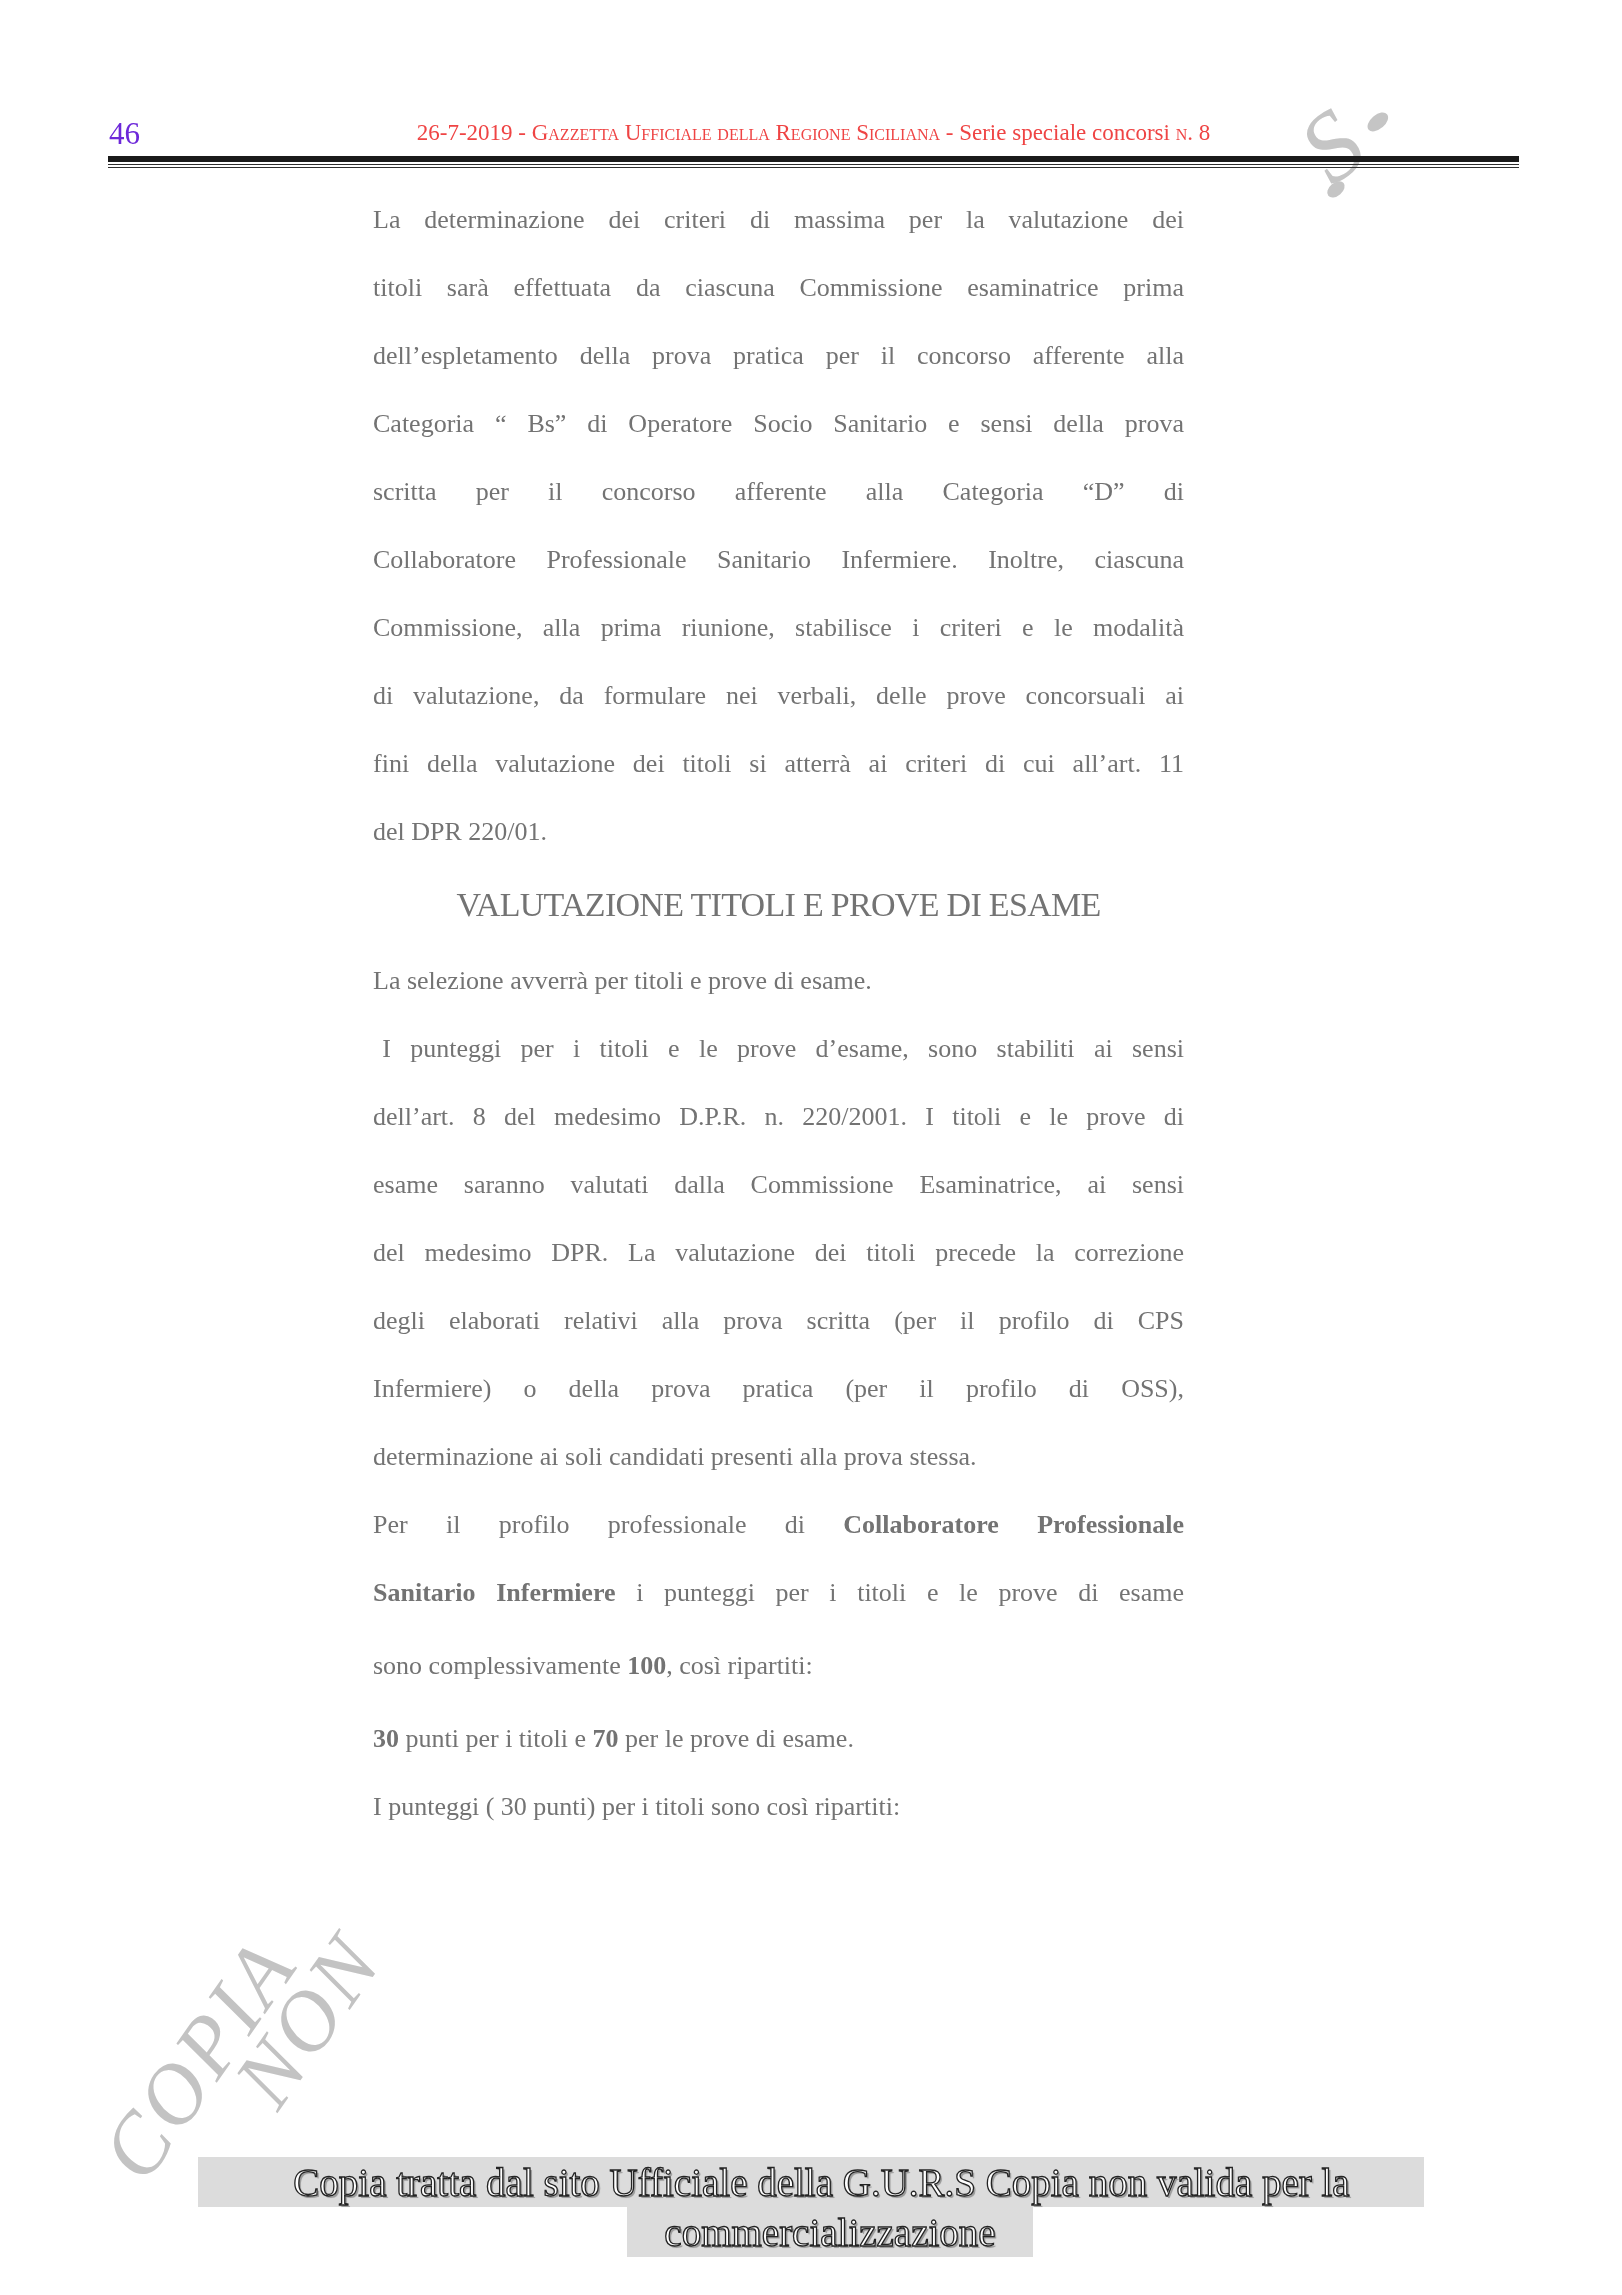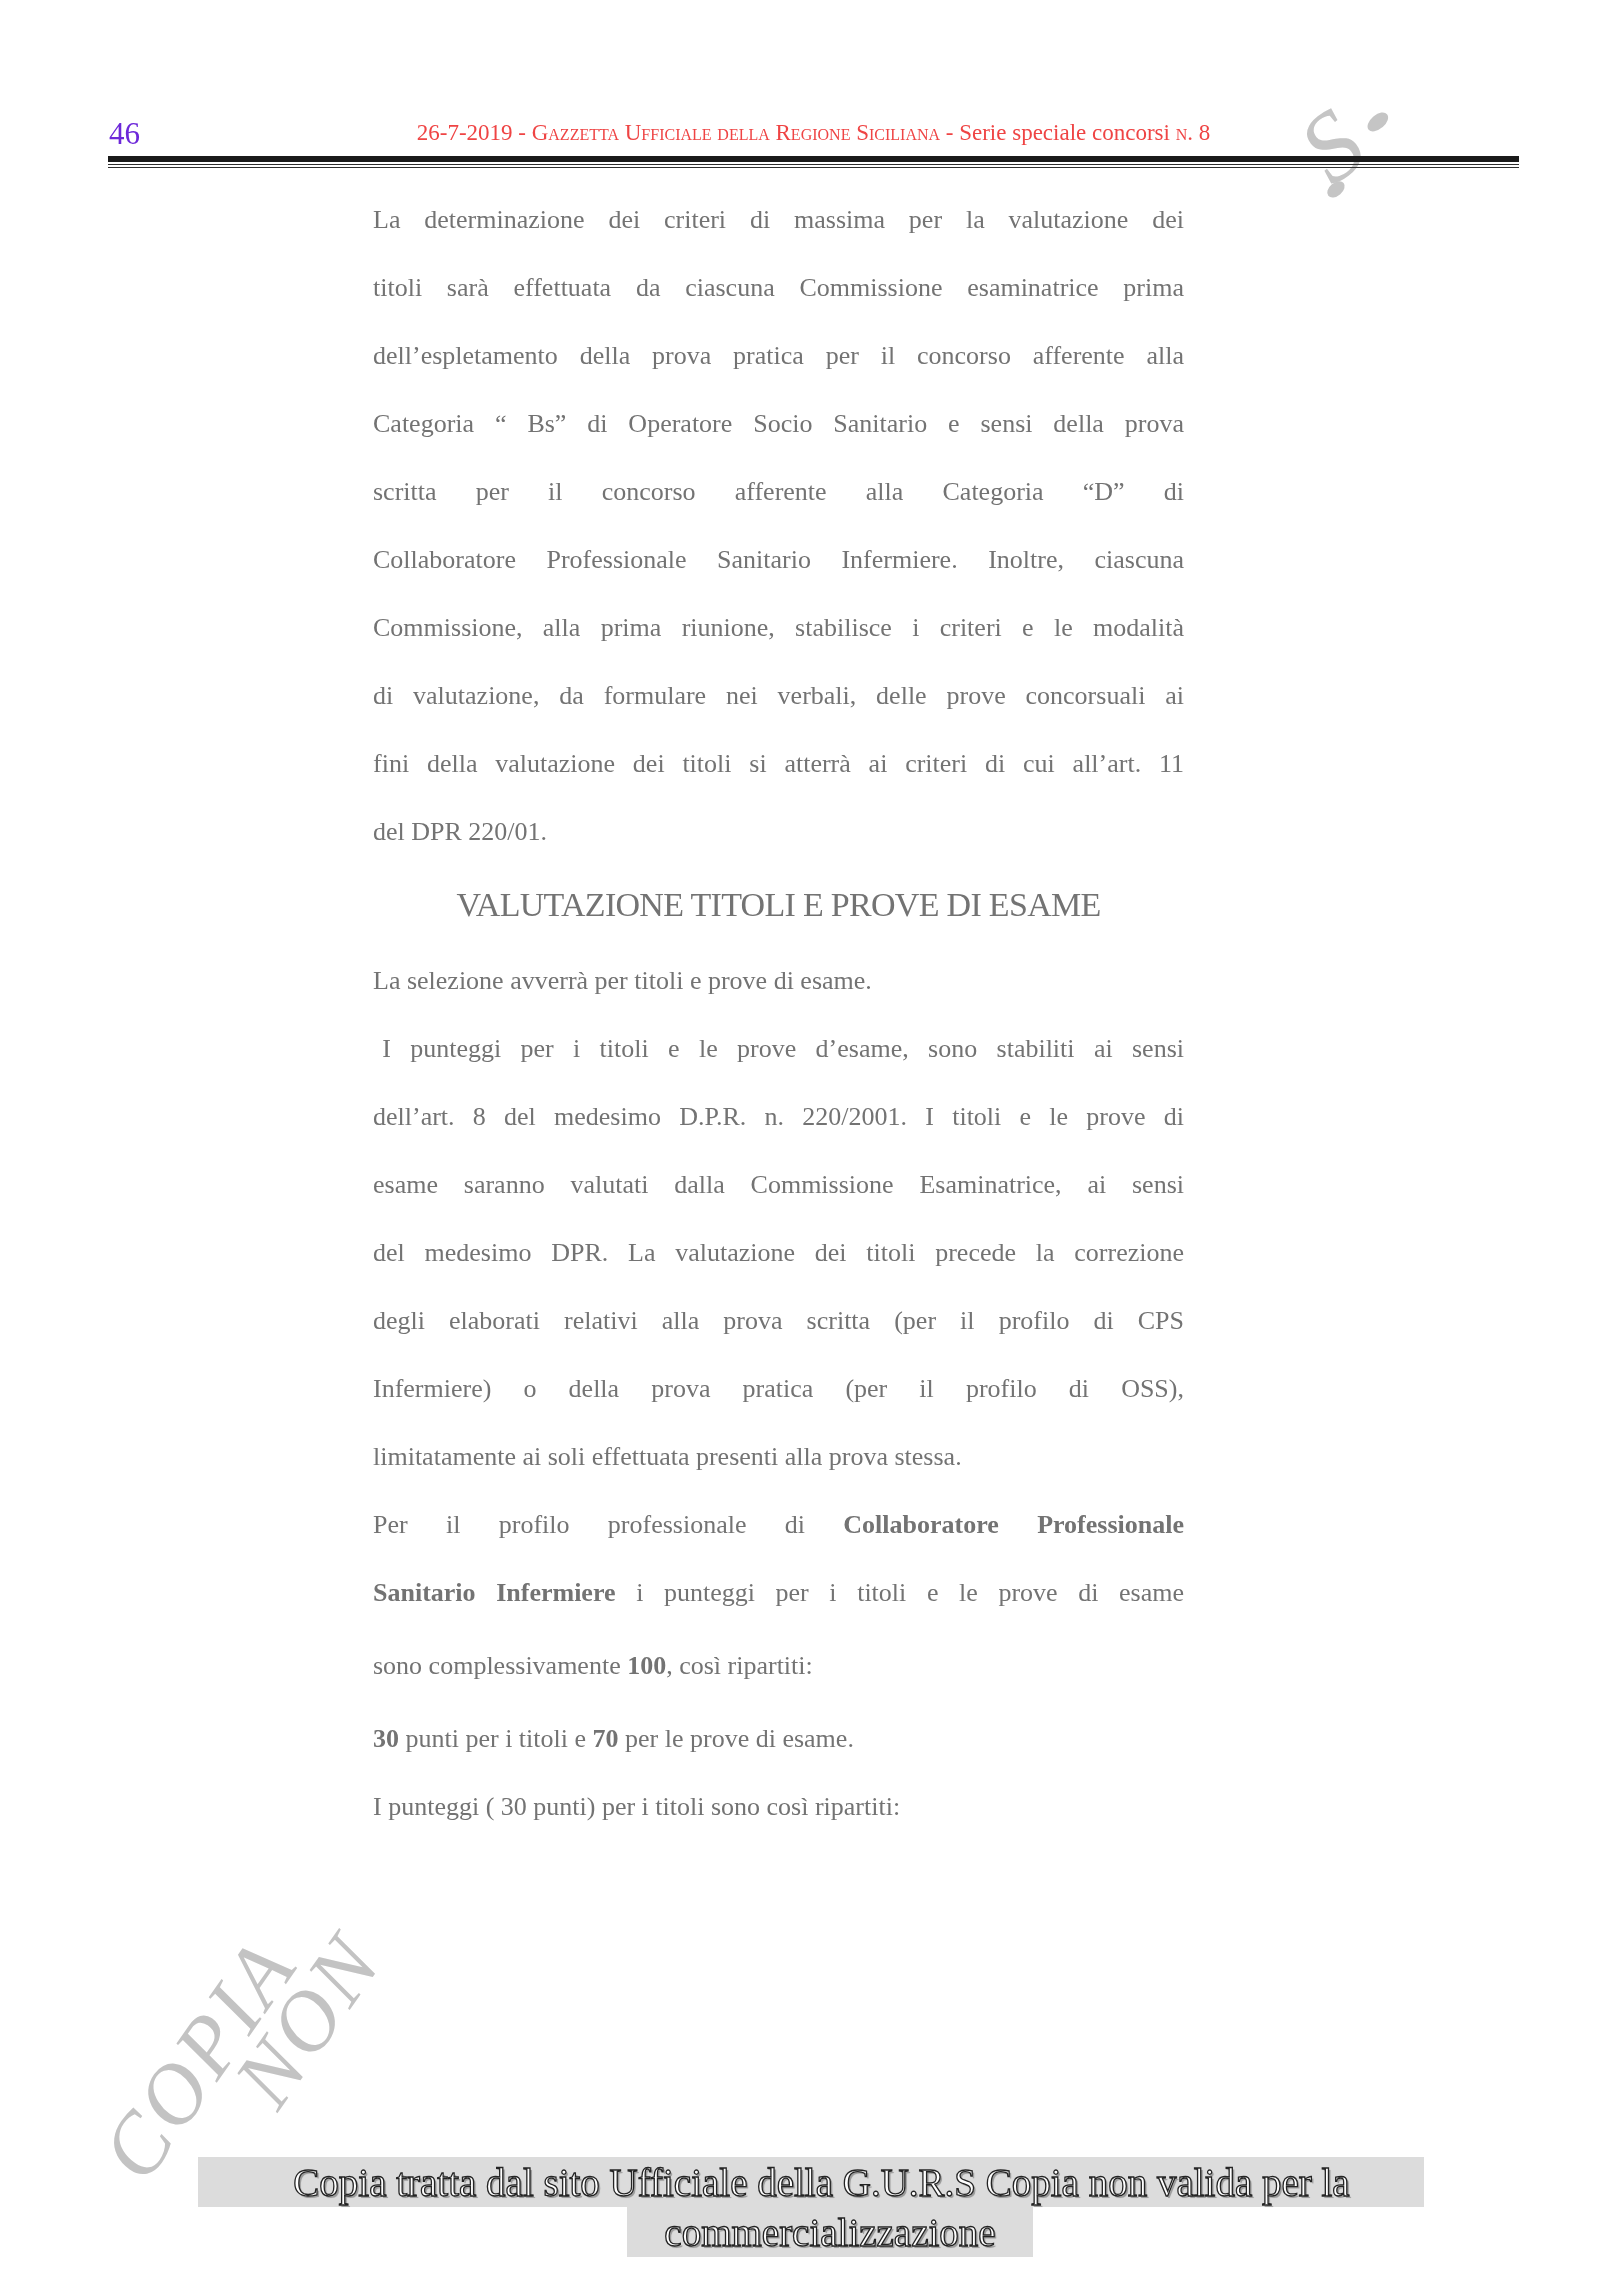--- a/index.html
+++ b/index.html
@@ -82,21 +82,21 @@
 
     <div class="heading">VALUTAZIONE TITOLI E PROVE DI ESAME</div>
 
     <div class="ln l">La selezione avverrà per titoli e prove di esame.</div>
     <div class="ln j indent">I punteggi per i titoli e le prove d’esame, sono stabiliti ai sensi</div>
     <div class="ln j">dell’art. 8 del medesimo D.P.R. n. 220/2001. I titoli e le prove di</div>
     <div class="ln j">esame saranno valutati dalla Commissione Esaminatrice, ai sensi</div>
     <div class="ln j">del medesimo DPR. La valutazione dei titoli precede la correzione</div>
     <div class="ln j">degli elaborati relativi alla prova scritta (per il profilo di CPS</div>
     <div class="ln j">Infermiere) o della prova pratica (per il profilo di OSS),</div>
-    <div class="ln l">limitatamente ai soli effettuata presenti alla prova stessa.</div>
+    <div class="ln l">determinazione ai soli candidati presenti alla prova stessa.</div>
 
     <div class="ln j"><span>Per il profilo professionale di </span><b>Collaboratore Professionale</b></div>
     <div class="ln j"><b>Sanitario Infermiere</b><span> i punteggi per i titoli e le prove di esame</span></div>
     <div class="ln l sp8"><span>sono complessivamente </span><b>100</b><span>, così ripartiti:</span></div>
     <div class="ln l sp8"><b>30</b><span> punti per i titoli e </span><b>70</b><span> per le prove di esame.</span></div>
     <div class="ln l">I punteggi ( 30 punti) per i titoli sono così ripartiti:</div>
   </div>
 
   <div class="band band1">
     <span class="outline-text">Copia tratta dal sito Ufficiale della G.U.R.S Copia non valida per la</span>

